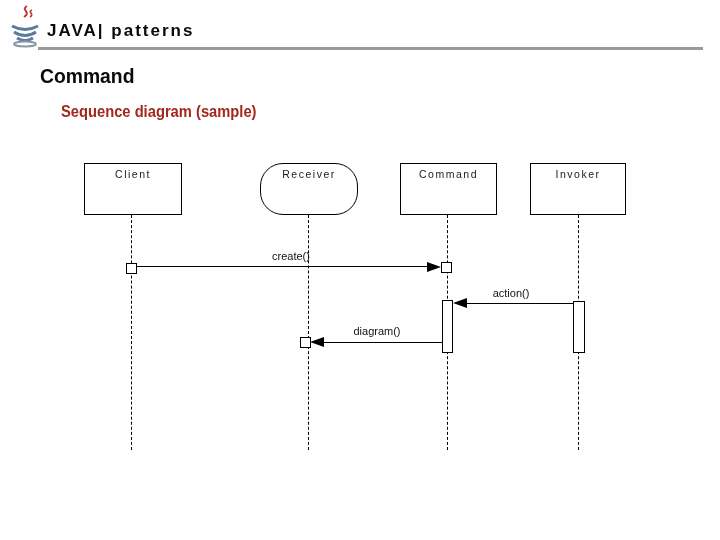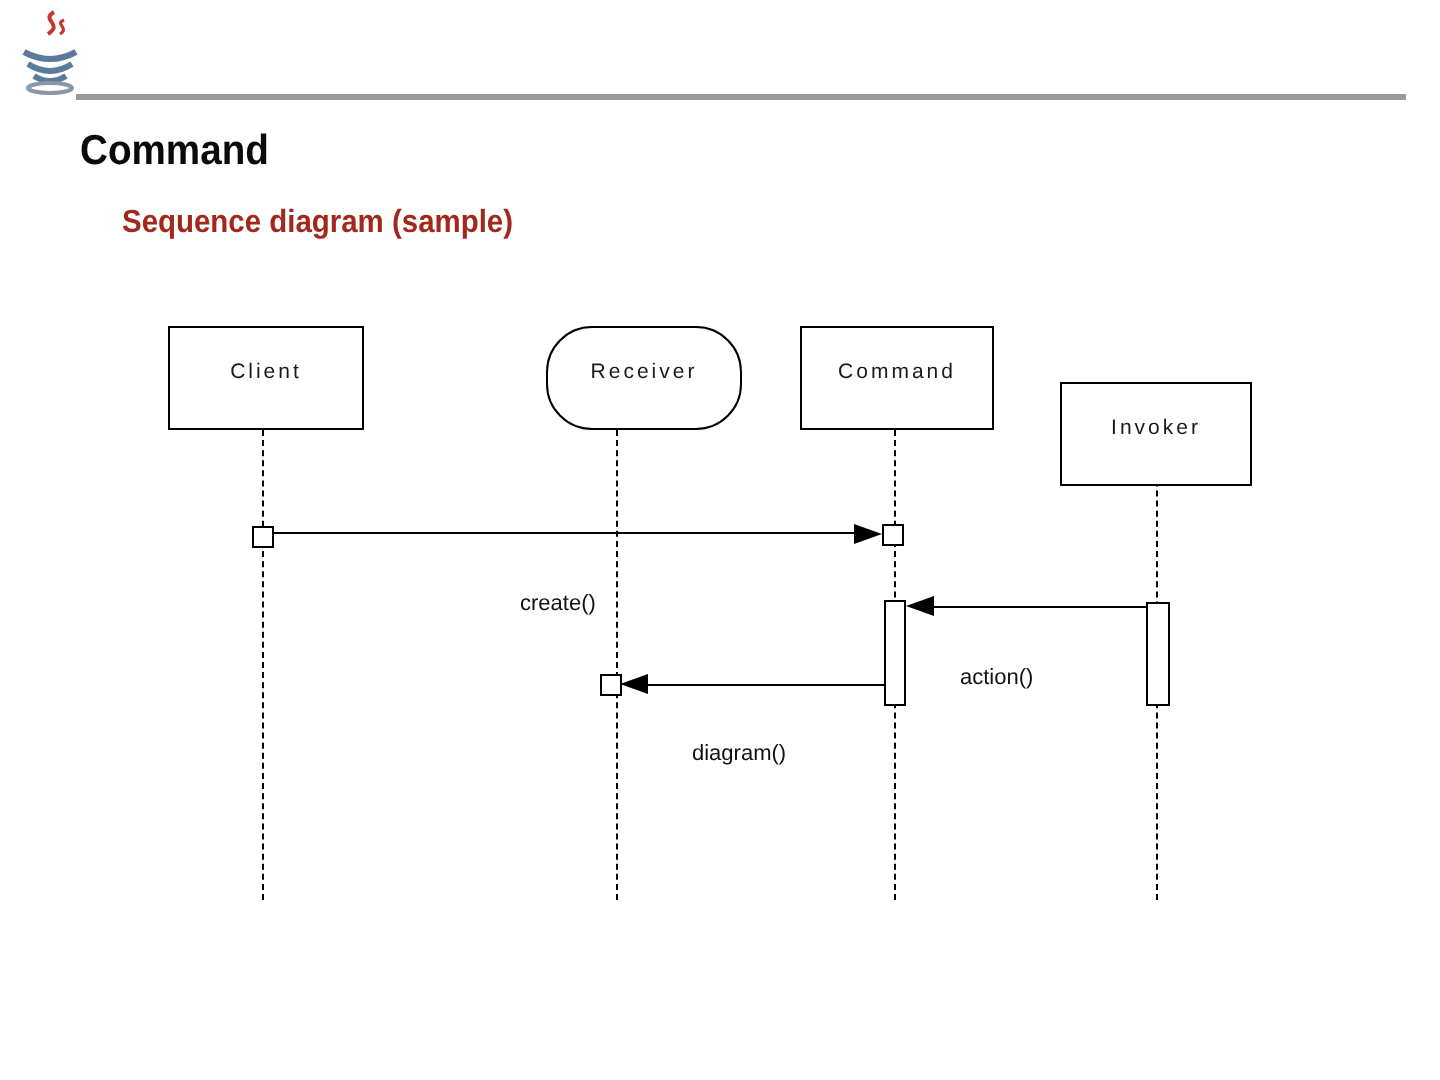--- a/index.html
+++ b/index.html
@@ -14,25 +14,25 @@
 
   
   .title{position:absolute;left:40px;top:64px;font-size:21px;font-weight:bold;color:#0a0a0a;
          transform:scaleX(.92);transform-origin:0 0;}
   .subtitle{position:absolute;left:61px;top:103px;font-size:16px;font-weight:bold;color:#a2281e;
          transform:scaleX(.92);transform-origin:0 0;}
 
   
   .pbox{position:absolute;top:163px;height:52px;border:1px solid #000;background:#fff;
         box-sizing:border-box;text-align:center;font-size:10.5px;letter-spacing:1.5px;
-        color:#1a1a1a;padding-top:16px;}
+        color:#1a1a1a;padding-top:4px;}
   .pb-client{left:84px;width:98px;}
-  .pb-receiver{left:273px;width:98px;border-radius:23px;}
+  .pb-receiver{left:260px;width:98px;border-radius:23px;}
   .pb-command{left:400px;width:97px;}
-  .pb-invoker{left:530px;width:96px;margin-top:28px;}
+  .pb-invoker{left:530px;width:96px;}
 
   
   .lifeline{position:absolute;top:215px;height:235px;width:0;border-left:1px dashed #000;}
   .ll-client{left:131px;}
   .ll-receiver{left:308px;}
   .ll-command{left:447px;}
   .ll-invoker{left:578px;}
 
   
   .act{position:absolute;background:#fff;border:1px solid #000;box-sizing:border-box;}
@@ -47,40 +47,41 @@
   .ml-create{left:137px;top:266px;width:291px;}
   .ml-execute{left:466px;top:303px;width:107px;}
   .ml-action{left:324px;top:342px;width:118px;}
   .head-right,.head-left{position:absolute;width:0;height:0;
       border-top:5px solid transparent;border-bottom:5px solid transparent;}
   .head-right{border-left:14px solid #000;}
   .head-left{border-right:14px solid #000;}
   .hd-create{left:427px;top:262px;}
   .hd-execute{left:453px;top:298px;}
   .hd-action{left:310px;top:337px;}
-  .msg-label{position:absolute;font-size:11px;color:#111;text-align:left;width:62px;margin-top:46px;}
+  .msg-label{position:absolute;font-size:11px;color:#111;text-align:center;width:62px;}
   .lb-create{left:260px;top:250px;}
   .lb-execute{left:480px;top:287px;}
   .lb-action{left:346px;top:325px;}
 </style>
 </head>
 <body>
 
 <div id="slide">
 
   <div class="logo">
     <svg viewBox="0 0 38 44" width="38" height="44" aria-hidden="true">
       <path d="M21 2c-7 4 5 6-3 11" fill="none" stroke="#c0392b" stroke-width="2"></path>
       <path d="M26 6c-5 2 3 4-2 7" fill="none" stroke="#c0392b" stroke-width="1.6"></path>
       <path d="M6 22q13 7 26 0" fill="none" stroke="#5b7b9d" stroke-width="3"></path>
       <path d="M8 28q11 7 22 0" fill="none" stroke="#5b7b9d" stroke-width="3"></path>
       <path d="M11 34q8 5 16 0" fill="none" stroke="#5b7b9d" stroke-width="3"></path>
       <ellipse cx="19" cy="40" rx="11" ry="2.5" fill="none" stroke="#8a97a5" stroke-width="2"></ellipse>
     </svg>
   </div>
+  <div class="brand">JAVA| patterns</div>
   <div class="rule" style="background: rgb(154, 154, 154);"></div>
 
   <div class="title">Command</div>
   <div class="subtitle" style="color: rgb(162, 40, 30);">Sequence diagram (sample)</div>
 
   <div>
 
     <div class="lifeline ll-client"></div>
     <div class="lifeline ll-receiver"></div>
     <div class="lifeline ll-command"></div>

